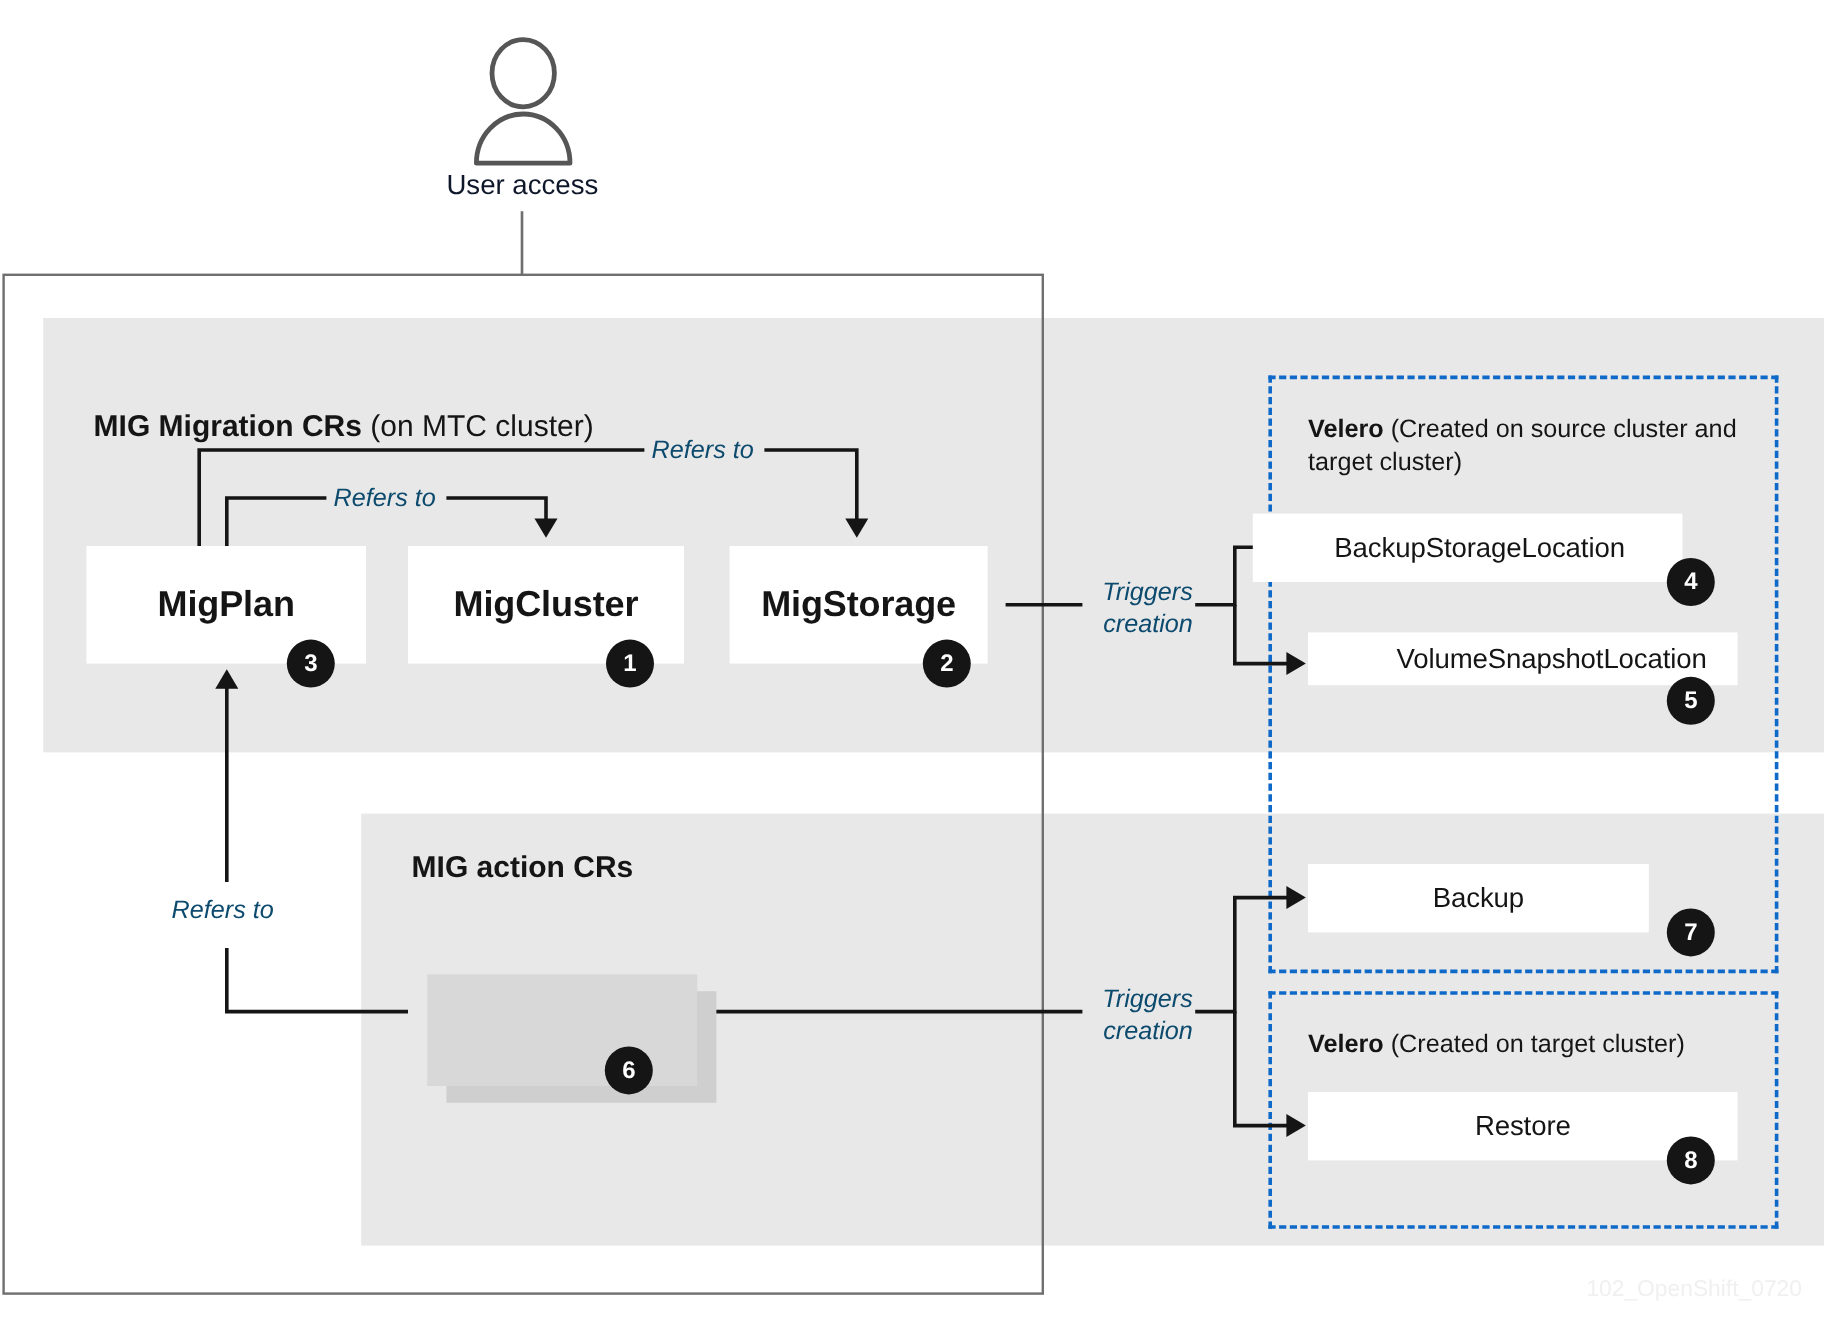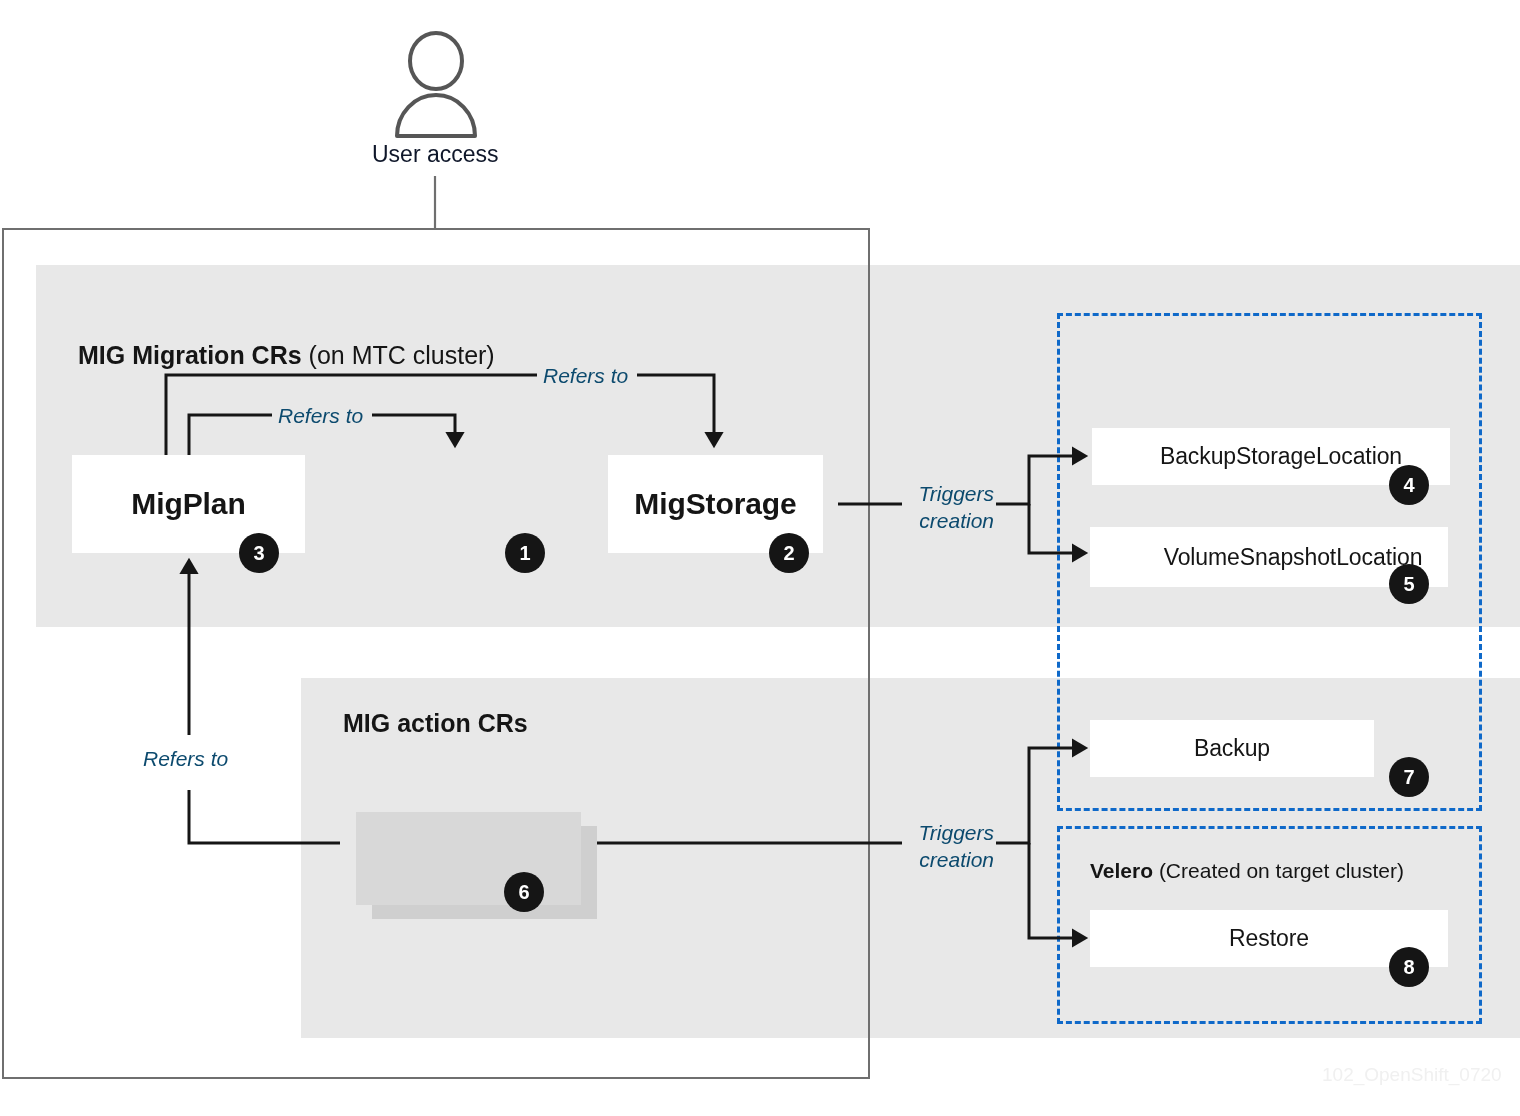--- a/index.html
+++ b/index.html
@@ -185,20 +185,23 @@
   <div class="user-caption" style="left:372px; top:141px;">User access</div>
 
   <div class="section-title" style="left:78px; top:296px;margin-top:45px;">
     <b>MIG Migration CRs</b><span> (on MTC cluster)</span>
   </div>
 
   <div class="section-title" style="left:343px; top:709px;">
     <b>MIG action CRs</b><span></span>
   </div>
 
+  <div class="velero-title" style="left:1090px; top:344px;">
+    <b>Velero</b><span> (Created on source cluster and target cluster)</span>
+  </div>
 
   <div class="velero-title" style="left:1090px; top:857px;">
     <b>Velero</b><span> (Created on target cluster)</span>
   </div>
 
   <div class="edge-label" style="left:543px; top:363px;">Refers to</div>
 
   <div class="edge-label" style="left:278px; top:403px;">Refers to</div>
 
   <div class="edge-label" style="left:143px; top:746px;">Refers to</div>
@@ -207,37 +210,40 @@
 creation</div>
 
   <div class="edge-label" style="left:906px; top:820px; text-align:right; width:88px;">Triggers
 creation</div>
 
   <div class="crbox" style="left:72px; top:455px; width:233px; height:98px;">
     <span class="lbl">MigPlan</span>
   </div>
   <div class="badge" style="left:239px; top:533px;">3</div>
 
+  <div class="crbox" style="left:340px; top:455px; width:230px; height:98px;">
+    <span class="lbl">MigCluster</span>
+  </div>
   <div class="badge" style="left:505px; top:533px;">1</div>
 
   <div class="crbox" style="left:608px; top:455px; width:215px; height:98px;">
     <span class="lbl">MigStorage</span>
   </div>
   <div class="badge" style="left:769px; top:533px;">2</div>
 
   <div class="sheet s2" style="left:372px; top:826px; width:225px; height:93px;"></div>
   <div class="sheet" style="left:356px; top:812px; width:225px; height:93px;"></div>
   <div class="badge" style="left:504px; top:872px;">6</div>
 
-  <div class="crbox plain" style="left:1092px; top:428px; width:358px; height:57px;padding-left:20px;">
+  <div class="crbox plain" style="left:1044px; top:428px; width:358px; height:57px;padding-left:20px;">
     <span class="lbl">BackupStorageLocation</span>
   </div>
   <div class="badge" style="left:1389px; top:465px;">4</div>
 
-  <div class="crbox plain" style="left:1090px; top:527px; width:358px; height:60px;padding-left:48px;">
+  <div class="crbox plain" style="left:1090px; top:527px; width:358px; height:44px;padding-left:48px;">
     <span class="lbl">VolumeSnapshotLocation</span>
   </div>
   <div class="badge" style="left:1389px; top:564px;">5</div>
 
   <div class="crbox plain" style="left:1090px; top:720px; width:284px; height:57px;">
     <span class="lbl">Backup</span>
   </div>
   <div class="badge" style="left:1389px; top:757px;">7</div>
 
   <div class="crbox plain" style="left:1090px; top:910px; width:358px; height:57px;">

